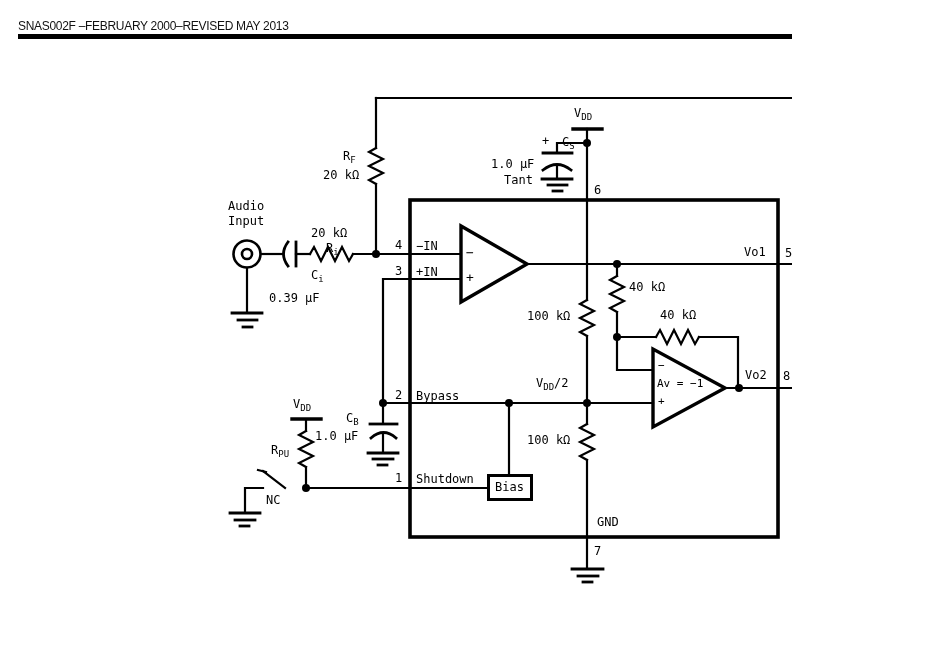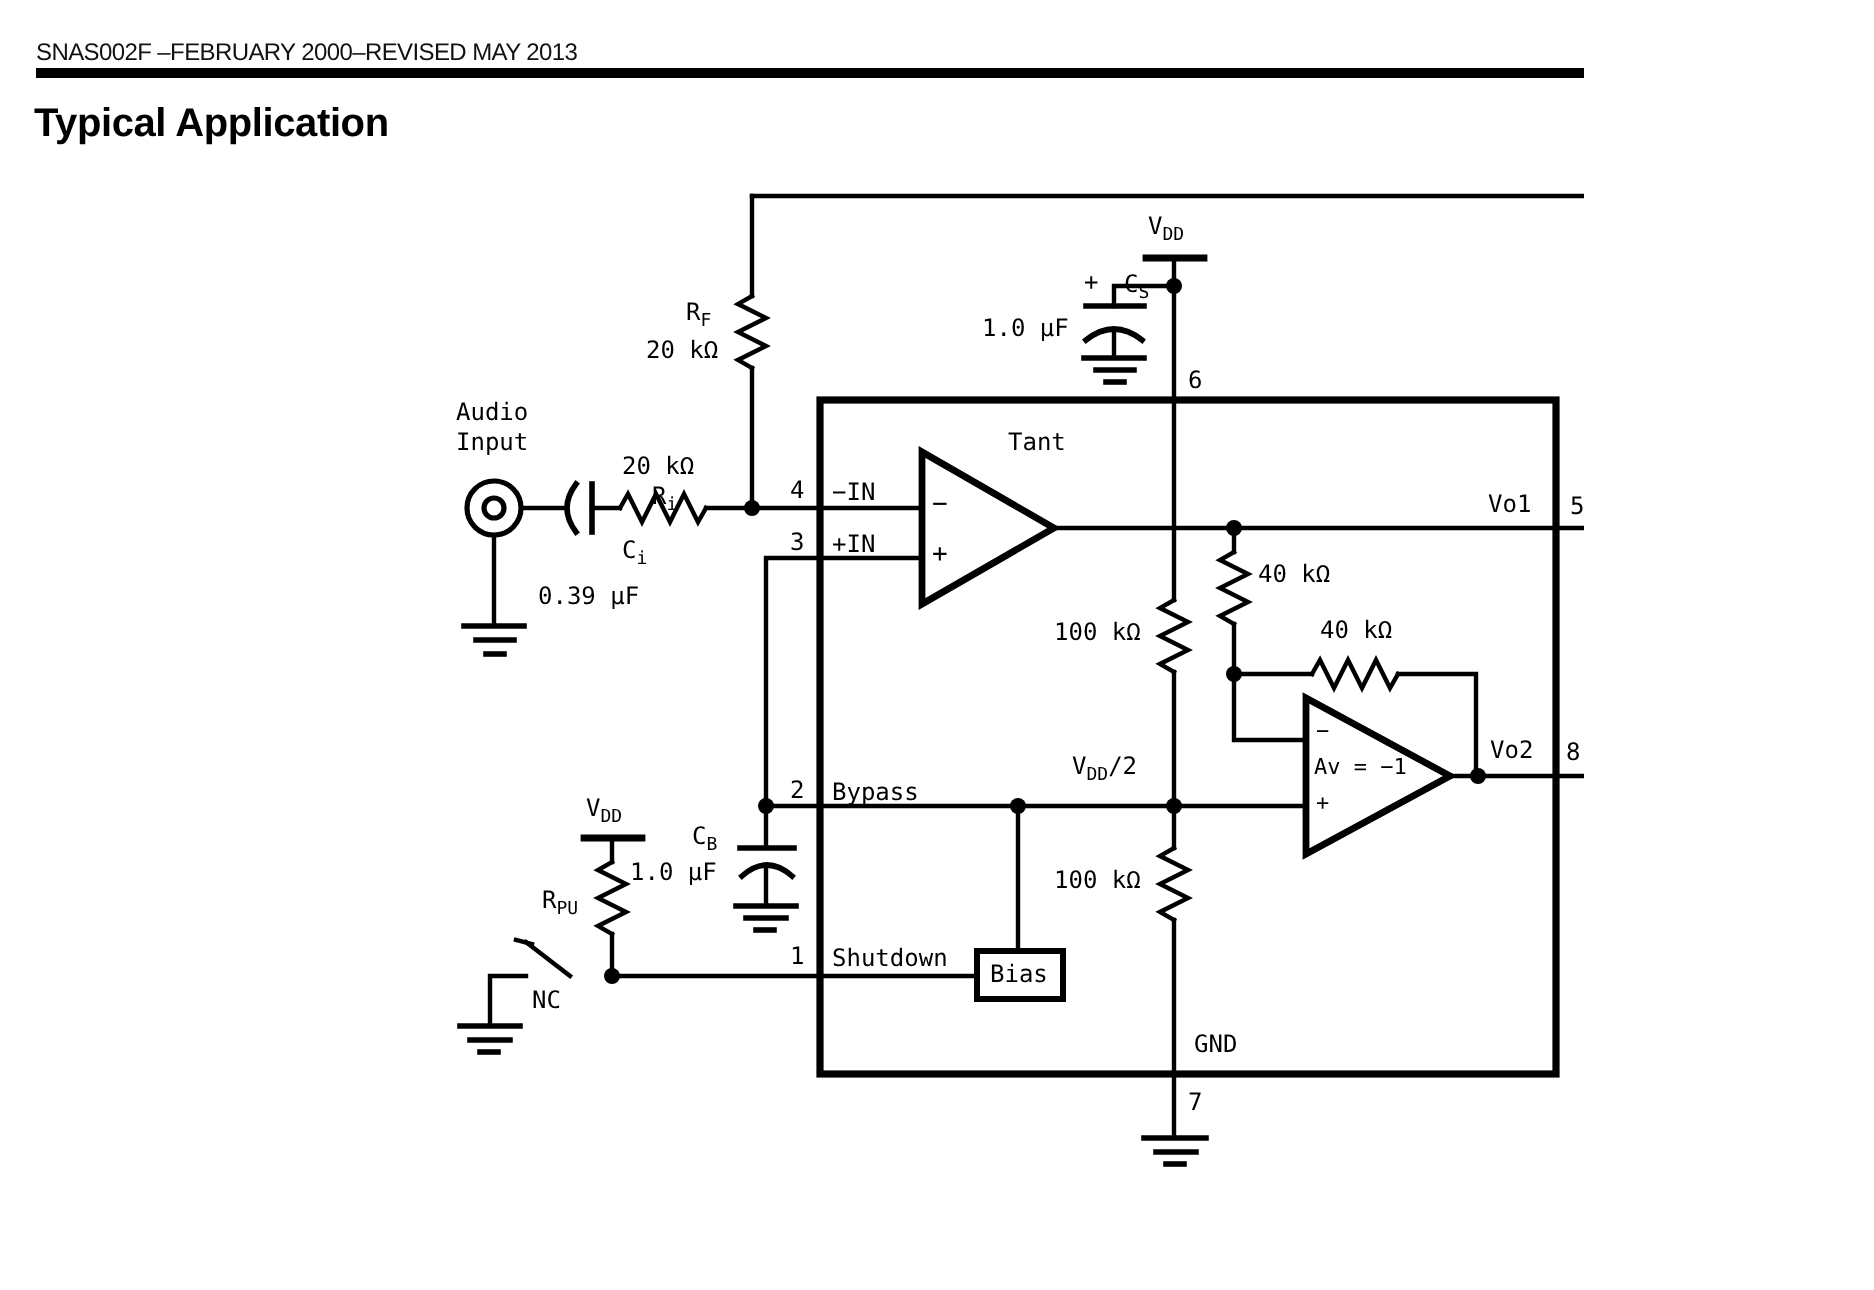--- a/index.html
+++ b/index.html
@@ -17,21 +17,20 @@
   .small{font-size:11px;}
   .sign{font-size:13px;}
 </style>
 </head>
 <body>
 
 <div id="page">
 
   <div class="doc-header">SNAS002F –FEBRUARY 2000–REVISED MAY 2013</div>
   <div class="doc-rule"></div>
-  <div class="sec-title">Typical Application</div>
 
   <svg id="schem-svg" width="937" height="645" viewBox="0 0 937 645" fill="none" stroke="#000" stroke-width="2.2" stroke-linecap="square">
 
     <rect x="410" y="200" width="368" height="337" stroke-width="3.6"></rect>
 
     <g>
       <path d="M376,98 H809 V264"></path>
       <path d="M376,98 V148"></path>
       <path d="M376,184 V254"></path>
     </g>
@@ -162,21 +161,21 @@
   <span class="lbl" style="left:326px;top:210px;margin-top:32px;"><span>R</span><span class="sub">i</span></span>
   <span class="lbl" style="left:311px;top:227px;">20 kΩ</span>
 
   <span class="lbl" style="left:299px;top:269px;margin-left:12px;"><span>C</span><span class="sub">i</span></span>
   <span class="lbl" style="left:269px;top:292px;">0.39 μF</span>
 
   <span class="lbl" style="left:574px;top:107px;"><span>V</span><span class="sub">DD</span></span>
   <span class="lbl" style="left:519px;top:136px;margin-left:43px;"><span>C</span><span class="sub">S</span></span>
   <span class="lbl" style="left:542px;top:135px;">+</span>
   <span class="lbl" style="left:491px;top:158px;">1.0 μF</span>
-  <span class="lbl" style="left:504px;top:174px;margin-top:41px;">Tant</span>
+  <span class="lbl" style="left:504px;top:174px;">Tant</span>
   <span class="lbl" style="left:594px;top:184px;">6</span>
 
   <span class="lbl" style="left:395px;top:239px;">4</span>
   <span class="lbl" style="left:416px;top:240px;">−IN</span>
   <span class="lbl" style="left:395px;top:265px;">3</span>
   <span class="lbl" style="left:416px;top:266px;">+IN</span>
 
   <span class="lbl sign" style="left:466px;top:246px;">−</span>
   <span class="lbl sign" style="left:466px;top:271px;">+</span>
 

